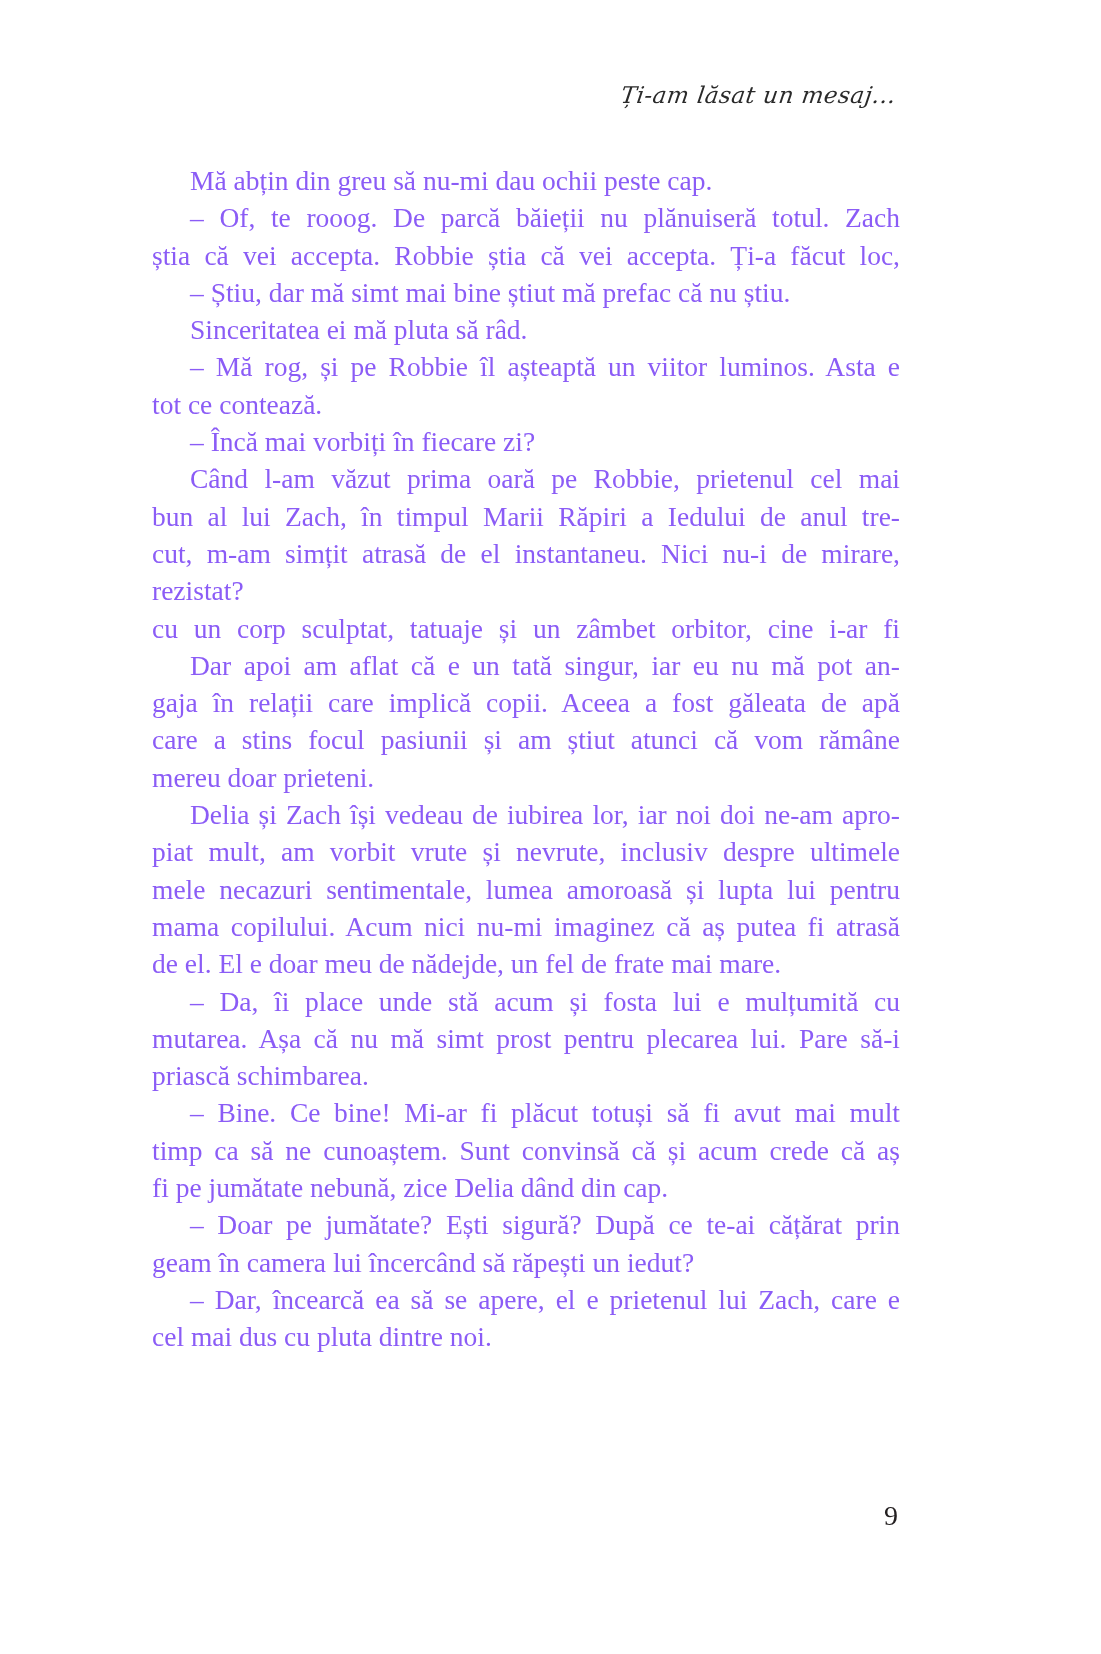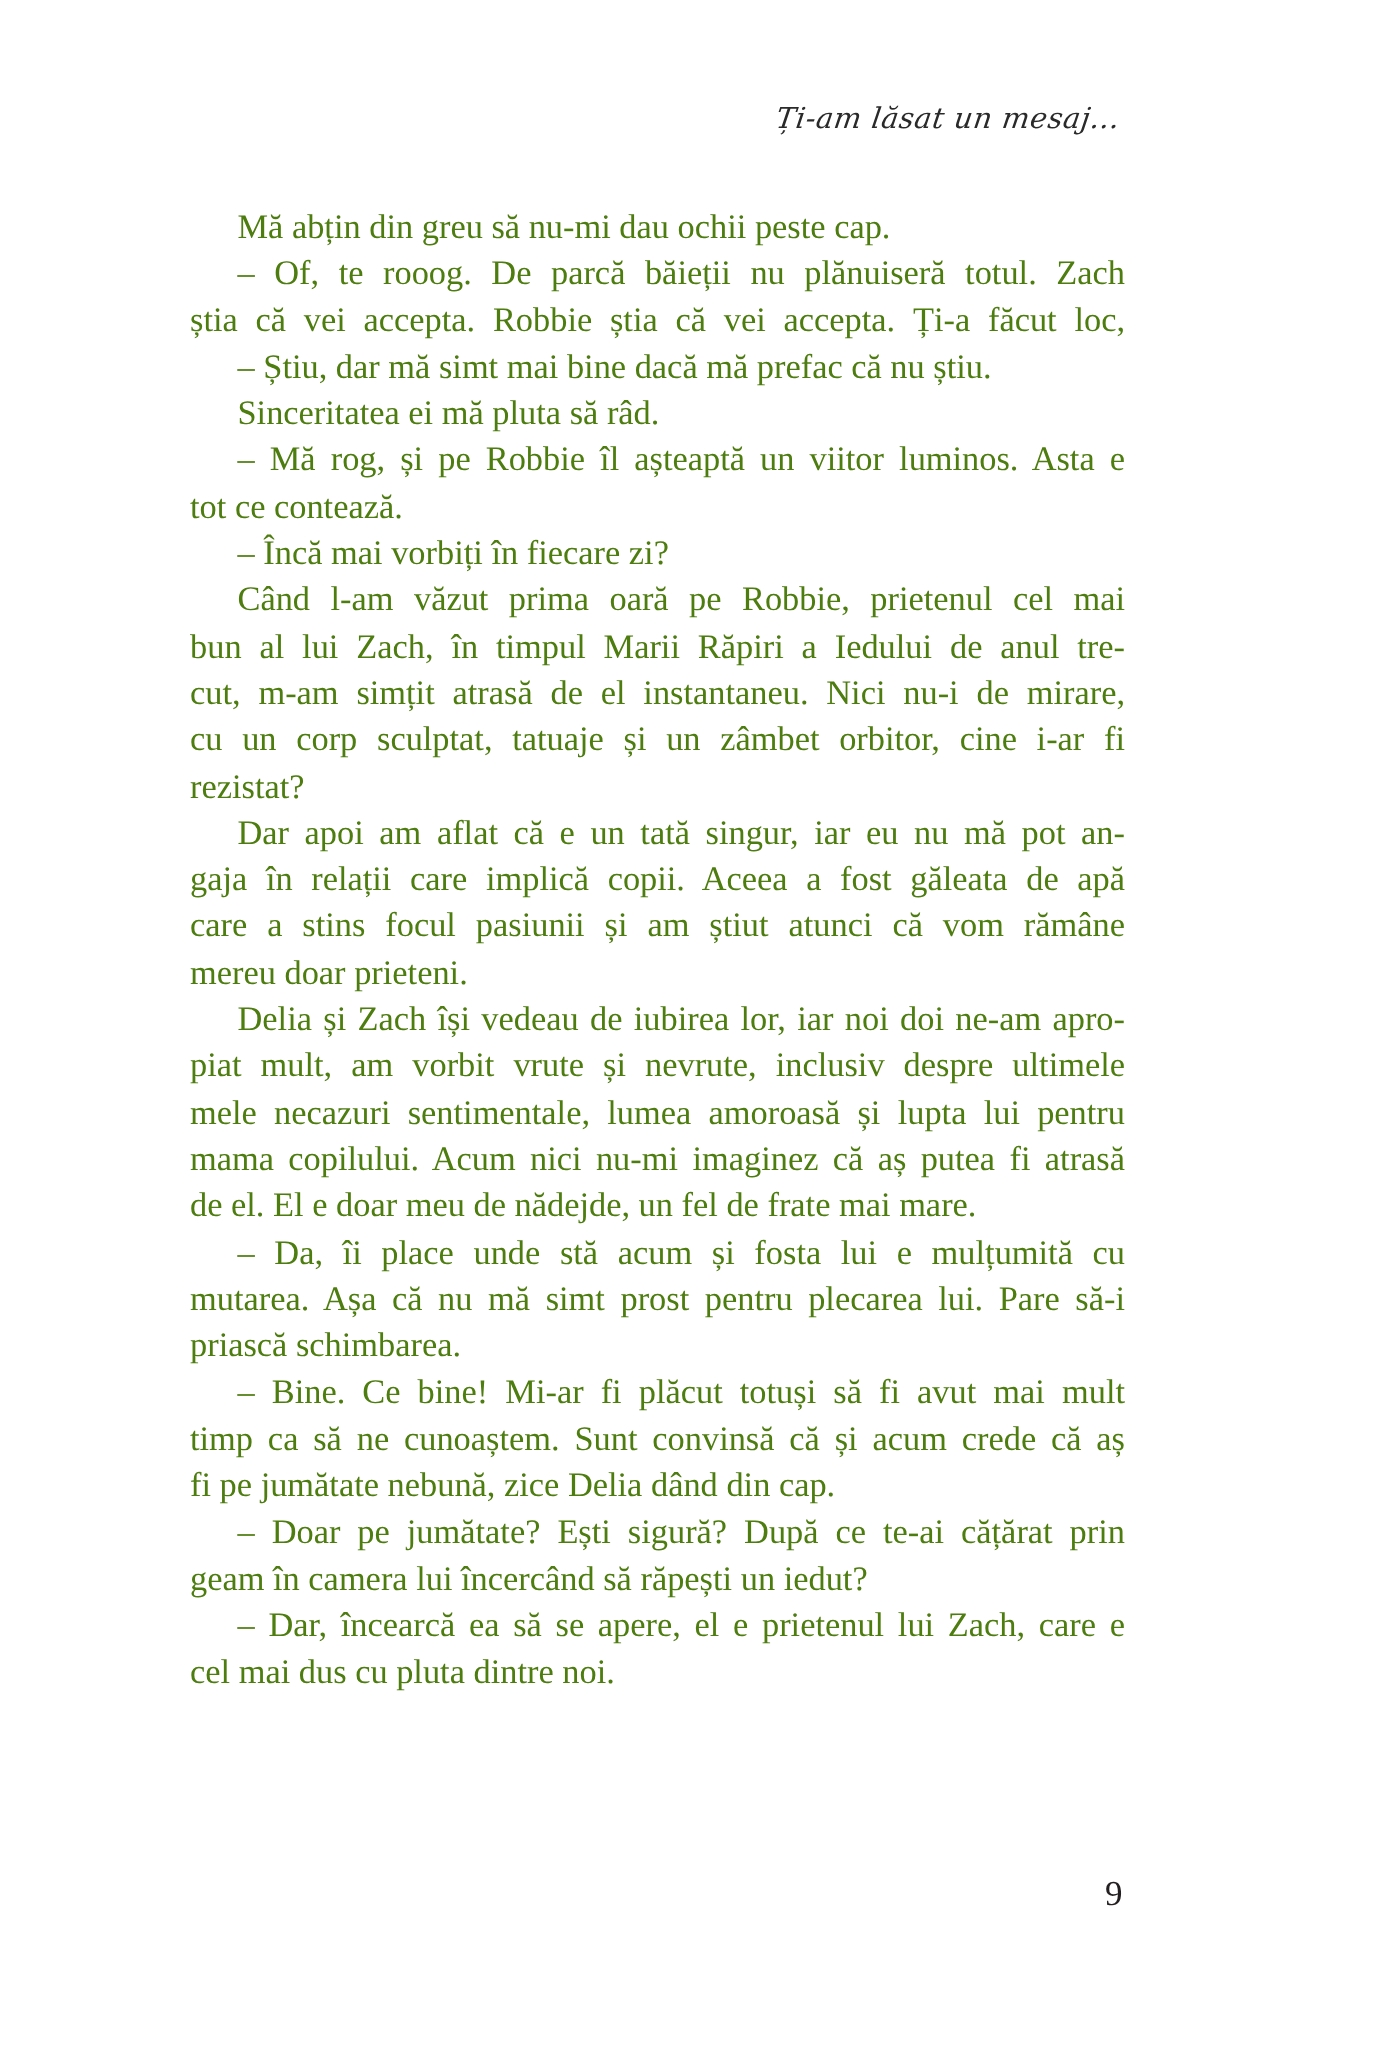--- a/index.html
+++ b/index.html
@@ -40,21 +40,21 @@
     }
     .line {
       display: block;
       height: 37.3px;
       line-height: 37.3px;
       font-family: "Liberation Serif", serif;
       font-size: 27.5px;
       white-space: nowrap;
       text-align: justify;
       text-align-last: justify;
-      color: #4d7c0f;
+      color: #8b5cf6;
       transform-origin: left center;
     }
     .line.last {
       text-align-last: left;
     }
     .line.indent {
       padding-left: 38px;
       box-sizing: border-box;
     }
     .page-number {
@@ -74,38 +74,38 @@
 
   <div class="body-text" id="body-text">
       <div>
         <span class="line indent last">Mă abțin din greu să nu-mi dau ochii peste cap.</span>
       </div>
       <div>
         <span class="line indent">– Of, te rooog. De parcă băieții nu plănuiseră totul. Zach</span>
         <span class="line">știa că vei accepta. Robbie știa că vei accepta. Ți-a făcut loc,</span>
       </div>
       <div>
-        <span class="line indent last">– Știu, dar mă simt mai bine dacă mă prefac că nu știu.</span>
+        <span class="line indent last">– Știu, dar mă simt mai bine știut mă prefac că nu știu.</span>
       </div>
       <div>
         <span class="line indent last">Sinceritatea ei mă pluta să râd.</span>
       </div>
       <div>
         <span class="line indent">– Mă rog, și pe Robbie îl așteaptă un viitor luminos. Asta e</span>
         <span class="line last">tot ce contează.</span>
       </div>
       <div>
         <span class="line indent last">– Încă mai vorbiți în fiecare zi?</span>
       </div>
       <div>
         <span class="line indent">Când l-am văzut prima oară pe Robbie, prietenul cel mai</span>
         <span class="line">bun al lui Zach, în timpul Marii Răpiri a Iedului de anul tre-</span>
         <span class="line">cut, m-am simțit atrasă de el instantaneu. Nici nu-i de mirare,</span>
+        <span class="line last">rezistat?</span>
         <span class="line">cu un corp sculptat, tatuaje și un zâmbet orbitor, cine i-ar fi</span>
-        <span class="line last">rezistat?</span>
       </div>
       <div>
         <span class="line indent">Dar apoi am aflat că e un tată singur, iar eu nu mă pot an-</span>
         <span class="line">gaja în relații care implică copii. Aceea a fost găleata de apă</span>
         <span class="line">care a stins focul pasiunii și am știut atunci că vom rămâne</span>
         <span class="line last">mereu doar prieteni.</span>
       </div>
       <div>
         <span class="line indent">Delia și Zach își vedeau de iubirea lor, iar noi doi ne-am apro-</span>
         <span class="line">piat mult, am vorbit vrute și nevrute, inclusiv despre ultimele</span>

